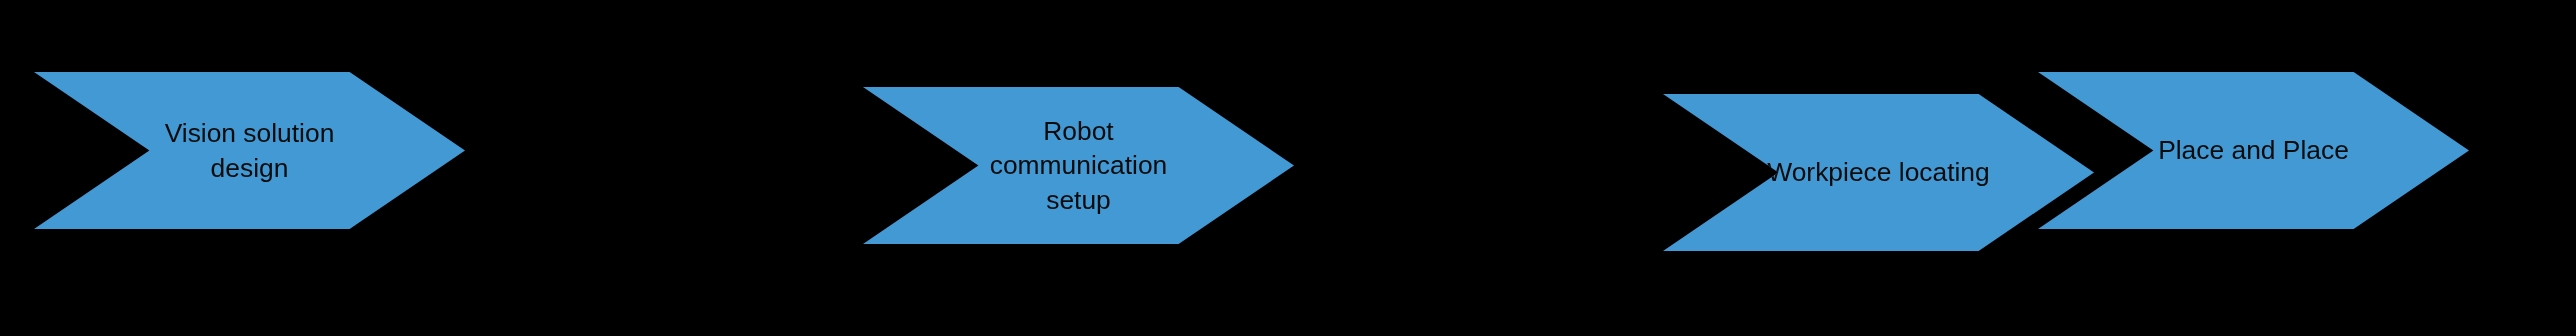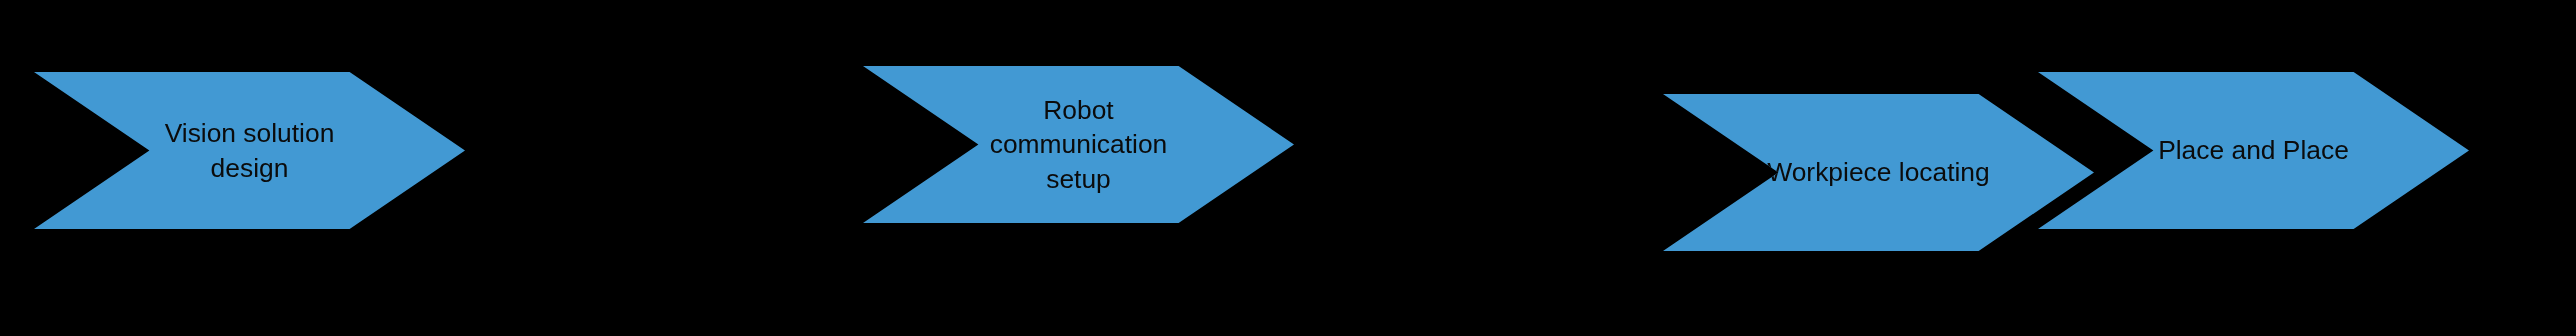--- a/index.html
+++ b/index.html
@@ -32,21 +32,21 @@
     text-align: center;
     white-space: pre-line;
     color: #0b0b0b;
     font-size: 26.4px;
     line-height: 1.3;
     font-weight: 400;
   }
   
   .step-1 { left: 34px;   top: 72px; }
   .step-2 { left: 445px;  top: 72px; }
-  .step-3 { left: 863px; top: 66px; align-items: center; }
+  .step-3 { left: 863px; top: 87px; align-items: center; }
   .step-4 { left: 1275px; top: 78px; }
   .step-5 { left: 1663px; top: 77px; margin-top: 17px; }
   .step-6 { left: 2038px; top: 72px; }
 </style>
 </head>
 <body>
 
 <div class="canvas">
 
   <div class="chevron step-1">

